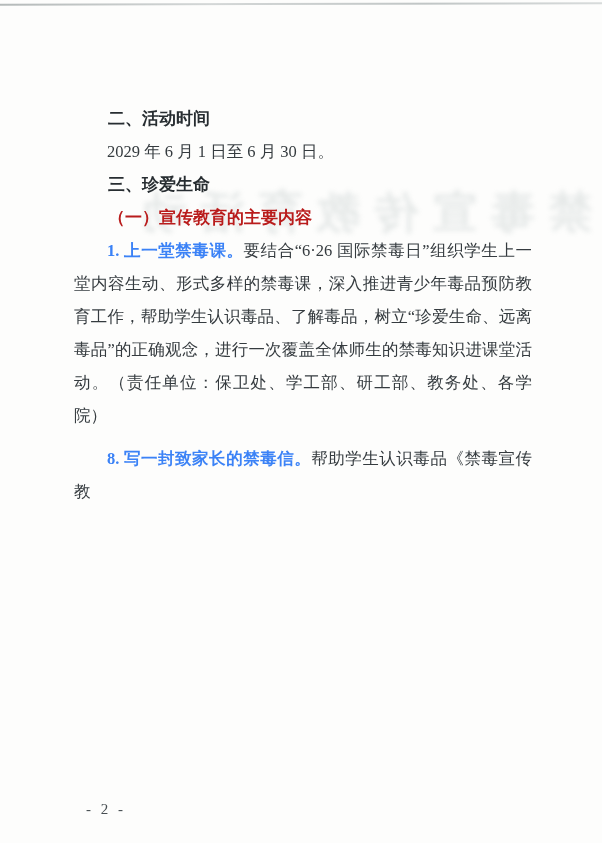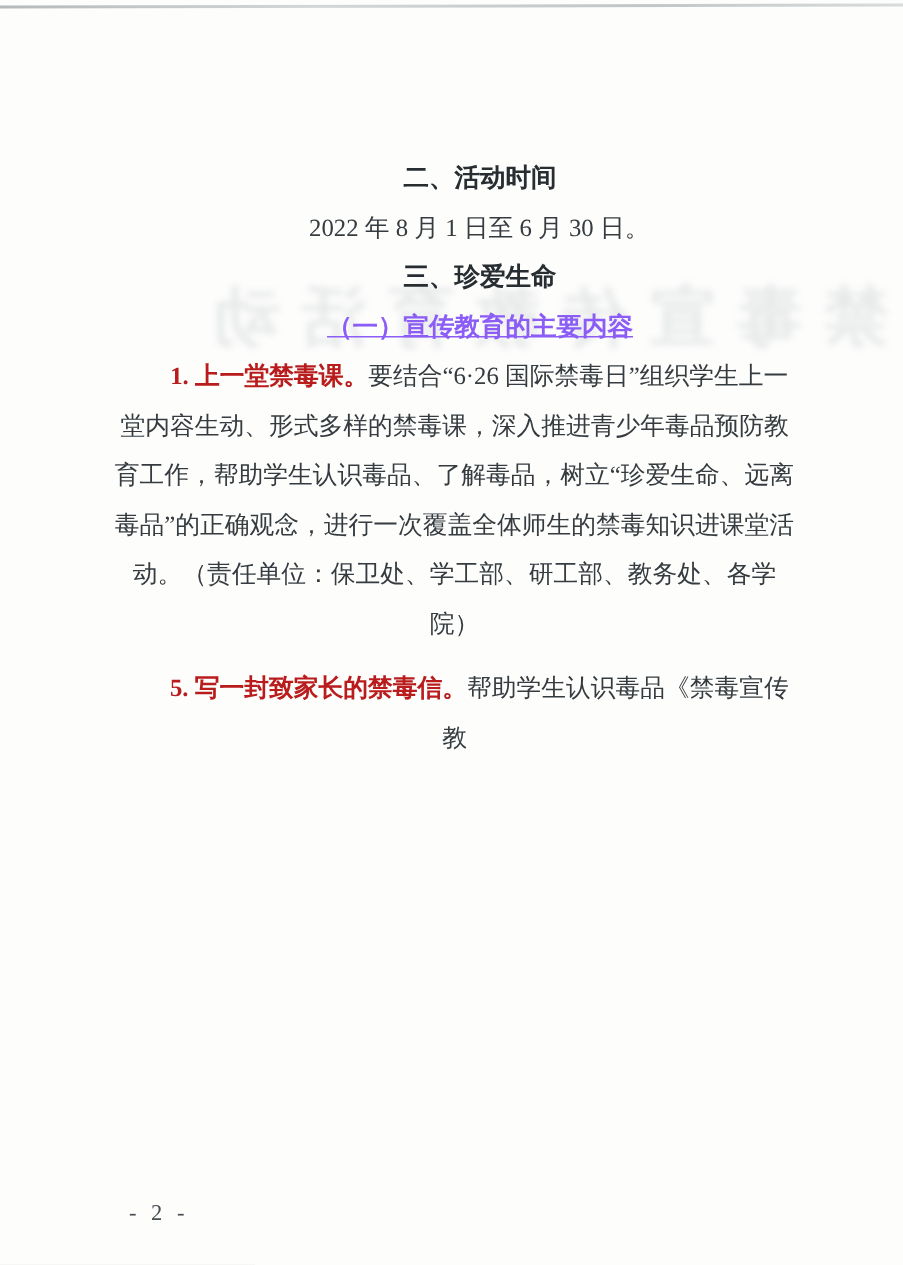--- a/index.html
+++ b/index.html
@@ -40,36 +40,35 @@
     pointer-events: none;
   }
   .content {
     position: absolute; left: 74px; top: 102px;
     width: 458px;
     font-size: 16.5px;
     line-height: 33px;
     text-align: justify;
     text-justify: inter-ideograph;
   }
-  .content p { margin: 0; text-indent: 2em; text-align: center; }
+  .content p { margin: 0; text-indent: 2em; }
   .hei-heading {
     font-family: "Liberation Sans", "DejaVu Sans", sans-serif;
     font-weight: 700;
     font-size: 17px;
     color: #272d31;
     text-align: left;
   }
   .kai-heading {
     font-weight: 700;
     font-size: 17px;
-    color: #8b5cf6;
+    color: #b91c1c;
     text-align: left;
-    text-decoration: underline;
   }
-  .lead { font-weight: 700; color: #b91c1c; }
+  .lead { font-weight: 700; color: #3b82f6; }
   .para-main { margin-top: 6px !important; }
   .sub2 { margin-top: 10px !important; }
   .item2 { margin-top: 10px !important; }
   .page-number {
     position: absolute; left: 86px; top: 801px;
     font-size: 15px;
     letter-spacing: 3px;
     color: #474e52;
   }
 </style>
@@ -79,29 +78,29 @@
 <div class="page">
 
   <div class="scan-edge"></div>
 
   <div class="bleed">禁毒宣传教育活动</div>
 
   <div class="content">
 
     <p class="hei-heading">二、活动时间</p>
 
-    <p>2022 年 8 月 1 日至 6 月 30 日。</p>
+    <p>2029 年 6 月 1 日至 6 月 30 日。</p>
 
     <p class="hei-heading">三、珍爱生命</p>
 
     <p class="kai-heading">（一）宣传教育的主要内容</p>
 
 
 
     <p><span class="lead">1. 上一堂禁毒课。</span><span>要结合“6·26 国际禁毒日”组织学生上一堂内容生动、形式多样的禁毒课，深入推进青少年毒品预防教育工作，帮助学生认识毒品、了解毒品，树立“珍爱生命、远离毒品”的正确观念，进行一次覆盖全体师生的禁毒知识进课堂活动。（责任单位：保卫处、学工部、研工部、教务处、各学院）</span></p>
 
-    <p class="item2"><span class="lead">5. 写一封致家长的禁毒信。</span><span>帮助学生认识毒品《禁毒宣传教</span></p>
+    <p class="item2"><span class="lead">8. 写一封致家长的禁毒信。</span><span>帮助学生认识毒品《禁毒宣传教</span></p>
 
   </div>
 
   <div class="page-number">- 2 -</div>
 
 </div>
 
 </body></html>

